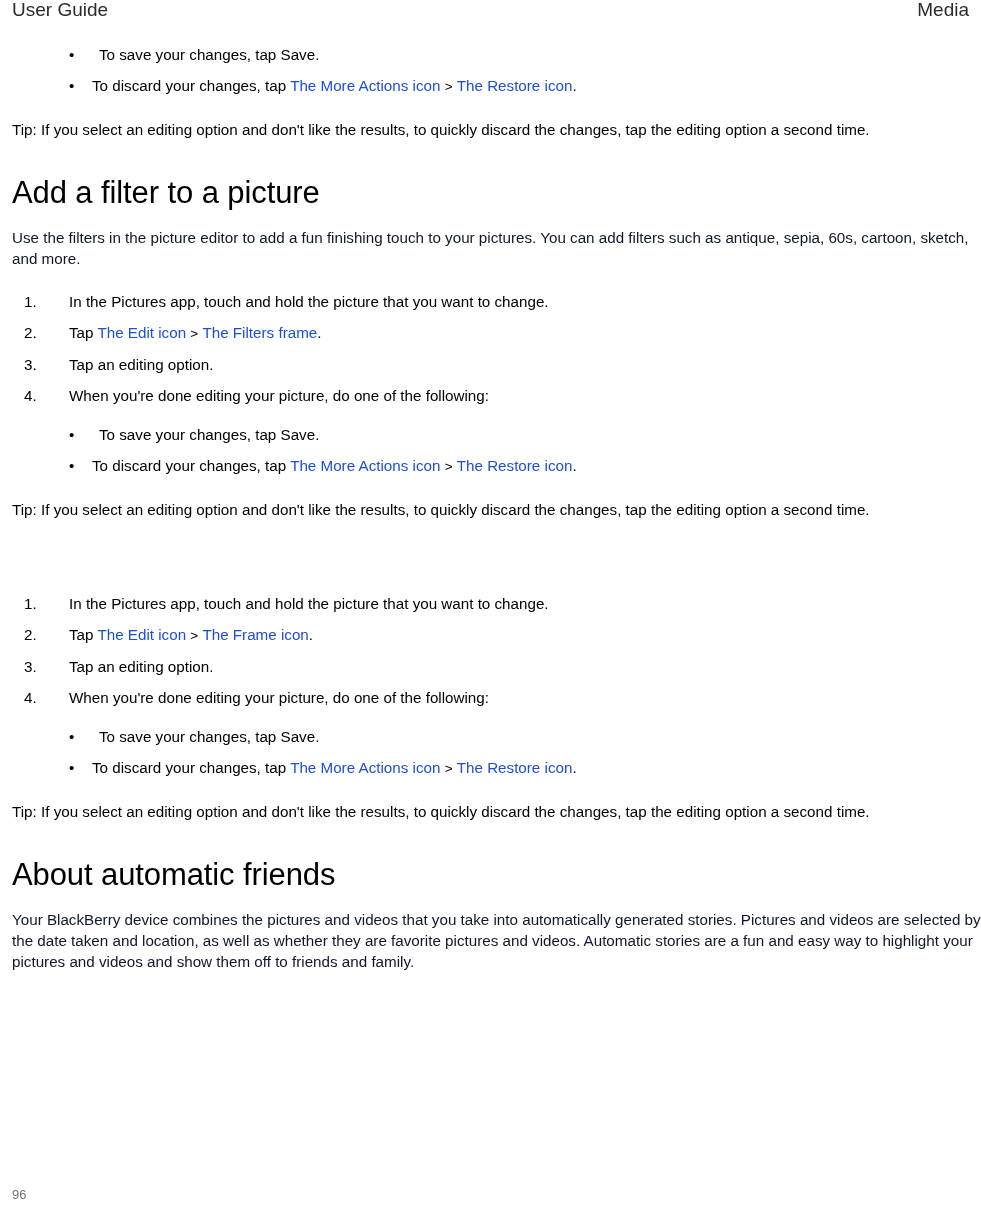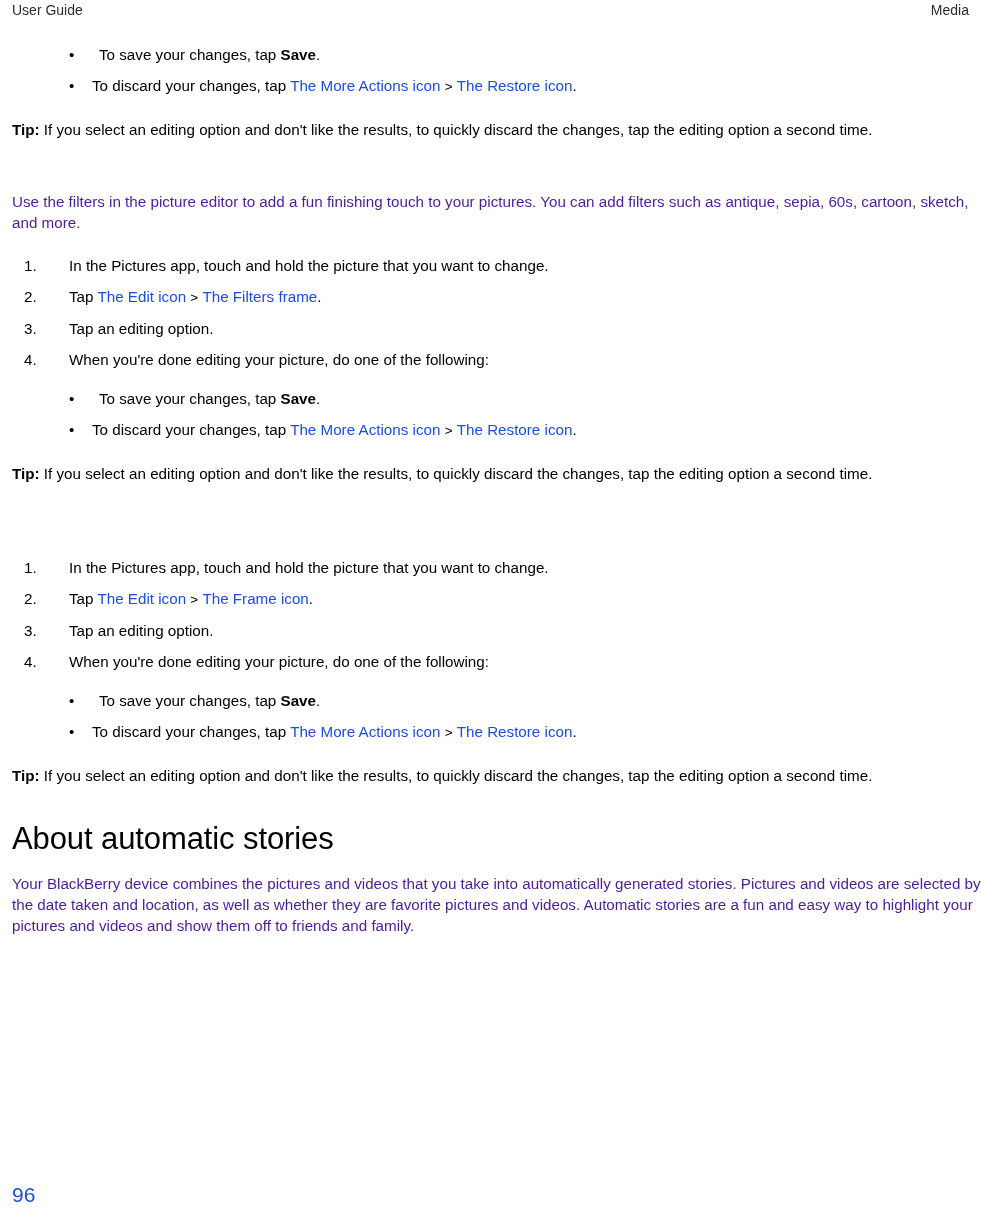--- a/index.html
+++ b/index.html
@@ -27,21 +27,21 @@
     position: absolute;
     top: 0;
     left: 0;
     width: 981px;
     height: 28px;
     display: flex;
     align-items: flex-start;
     justify-content: space-between;
     padding: 0 12px;
     box-sizing: border-box;
-    font-size: 14px;
+    font-size: 19px;
     line-height: 20px;
     color: #2b2b2b;
   }
   .page-header .hdr-left  { text-align: left; }
   .page-header .hdr-right { text-align: left; }
 
   
   .content {
     position: absolute;
     top: 44px;
@@ -62,31 +62,31 @@
   }
   .h-spacer-before { height: 35px; }
   .h-spacer-after  { height: 16px; }
 
   
   p.body {
     font-size: 15.2px;
     line-height: 21px;
     margin: 0;
     padding: 0;
-    color: #4c1d95;
+    color: #0f172a;
     max-width: 969px;
   }
   p.tip {
     font-size: 15.2px;
     line-height: 21px;
     margin: 0;
     padding: 0;
     color: #000;
   }
-  p.tip b { font-weight: 700; }
+  p.tip b { font-weight: 400; }
   .gap-18 { height: 18px; }
   .gap-22 { height: 22px; }
 
   
   ol.steps {
     list-style: none;
     margin: 0;
     padding: 0;
   }
   ol.steps > li {
@@ -137,30 +137,30 @@
 
   
   .icon-ref {
     color: #1d4ed8;
     white-space: nowrap;
   }
   .sep {
     color: #000;
     font-size: 13.5px;
   }
-  b.strong { font-weight: 700; }
+  b.strong { font-weight: 400; }
 
   
   .page-footer {
     position: absolute;
     left: 12px;
     bottom: 8px;
-    font-size: 21px;
+    font-size: 13px;
     line-height: 20px;
-    color: #1d4ed8;
+    color: #737373;
   }
 </style>
 </head>
 <body>
 
 <div class="page">
 
   <div class="page-header">
     <span class="hdr-left">User Guide</span>
     <span class="hdr-right">Media</span>
@@ -177,20 +177,21 @@
         <span class="dot">•</span>
         <span>To discard your changes, tap </span><span class="icon-ref">The More Actions icon</span>&nbsp;<span class="sep">&gt;</span>&nbsp;<span class="icon-ref">The Restore icon</span><span>.</span>
       </li>
     </ul>
 
     <div class="gap-22"></div>
 
     <p class="tip"><b>Tip:</b><span> If you select an editing option and don't like the results, to quickly discard the changes, tap the editing option a second time.</span></p>
 
     <div class="h-spacer-before"></div>
+    <h1 class="section-title">Add a filter to a picture</h1>
     <div class="h-spacer-after"></div>
 
     <p class="body">Use the filters in the picture editor to add a fun finishing touch to your pictures. You can add filters such as antique, sepia, 60s, cartoon, sketch, and more.</p>
 
     <div class="gap-22"></div>
 
     <ol class="steps">
       <li>
         <span class="num">1.</span>
         <span>In the Pictures app, touch and hold the picture that you want to change.</span>
@@ -262,21 +263,21 @@
         <span class="dot">•</span>
         <span>To discard your changes, tap </span><span class="icon-ref">The More Actions icon</span>&nbsp;<span class="sep">&gt;</span>&nbsp;<span class="icon-ref">The Restore icon</span><span>.</span>
       </li>
     </ul>
 
     <div class="gap-22"></div>
 
     <p class="tip"><b>Tip:</b><span> If you select an editing option and don't like the results, to quickly discard the changes, tap the editing option a second time.</span></p>
 
     <div class="h-spacer-before"></div>
-    <h1 class="section-title">About automatic stories</h1>
+    <h1 class="section-title">About automatic friends</h1>
     <div class="h-spacer-after"></div>
 
     <p class="body">Your BlackBerry device combines the pictures and videos that you take into automatically generated stories. Pictures and videos are selected by the date taken and location, as well as whether they are favorite pictures and videos. Automatic stories are a fun and easy way to highlight your pictures and videos and show them off to friends and family.</p>
 
   </div>
 
   <div class="page-footer">96</div>
 
 </div>
 

